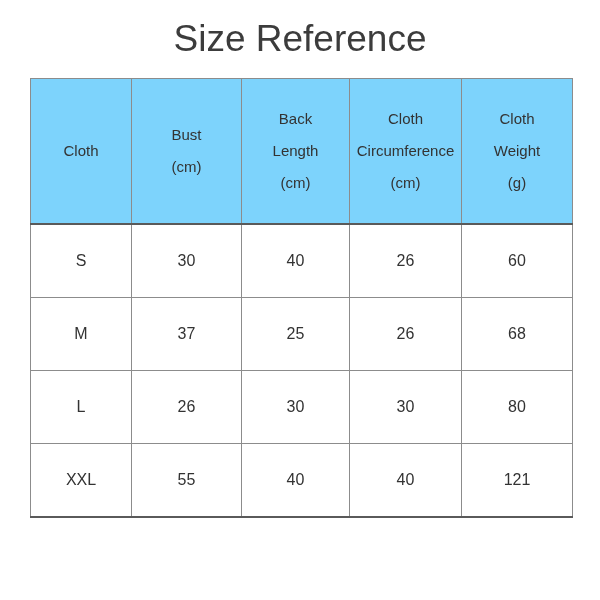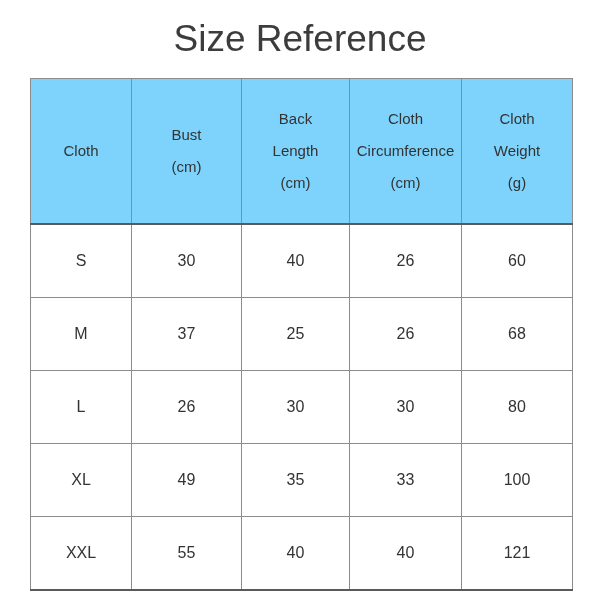--- a/index.html
+++ b/index.html
@@ -112,27 +112,20 @@
         <td>68</td>
       </tr>
       <tr>
         <td>L</td>
         <td>26</td>
         <td>30</td>
         <td>30</td>
         <td>80</td>
       </tr>
       <tr>
-        <td>XL</td>
-        <td>49</td>
-        <td>35</td>
-        <td>33</td>
-        <td>100</td>
-      </tr>
-      <tr>
         <td>XXL</td>
         <td>55</td>
         <td>40</td>
         <td>40</td>
         <td>121</td>
       </tr>
     </tbody>
   </table>
 
 </div>

